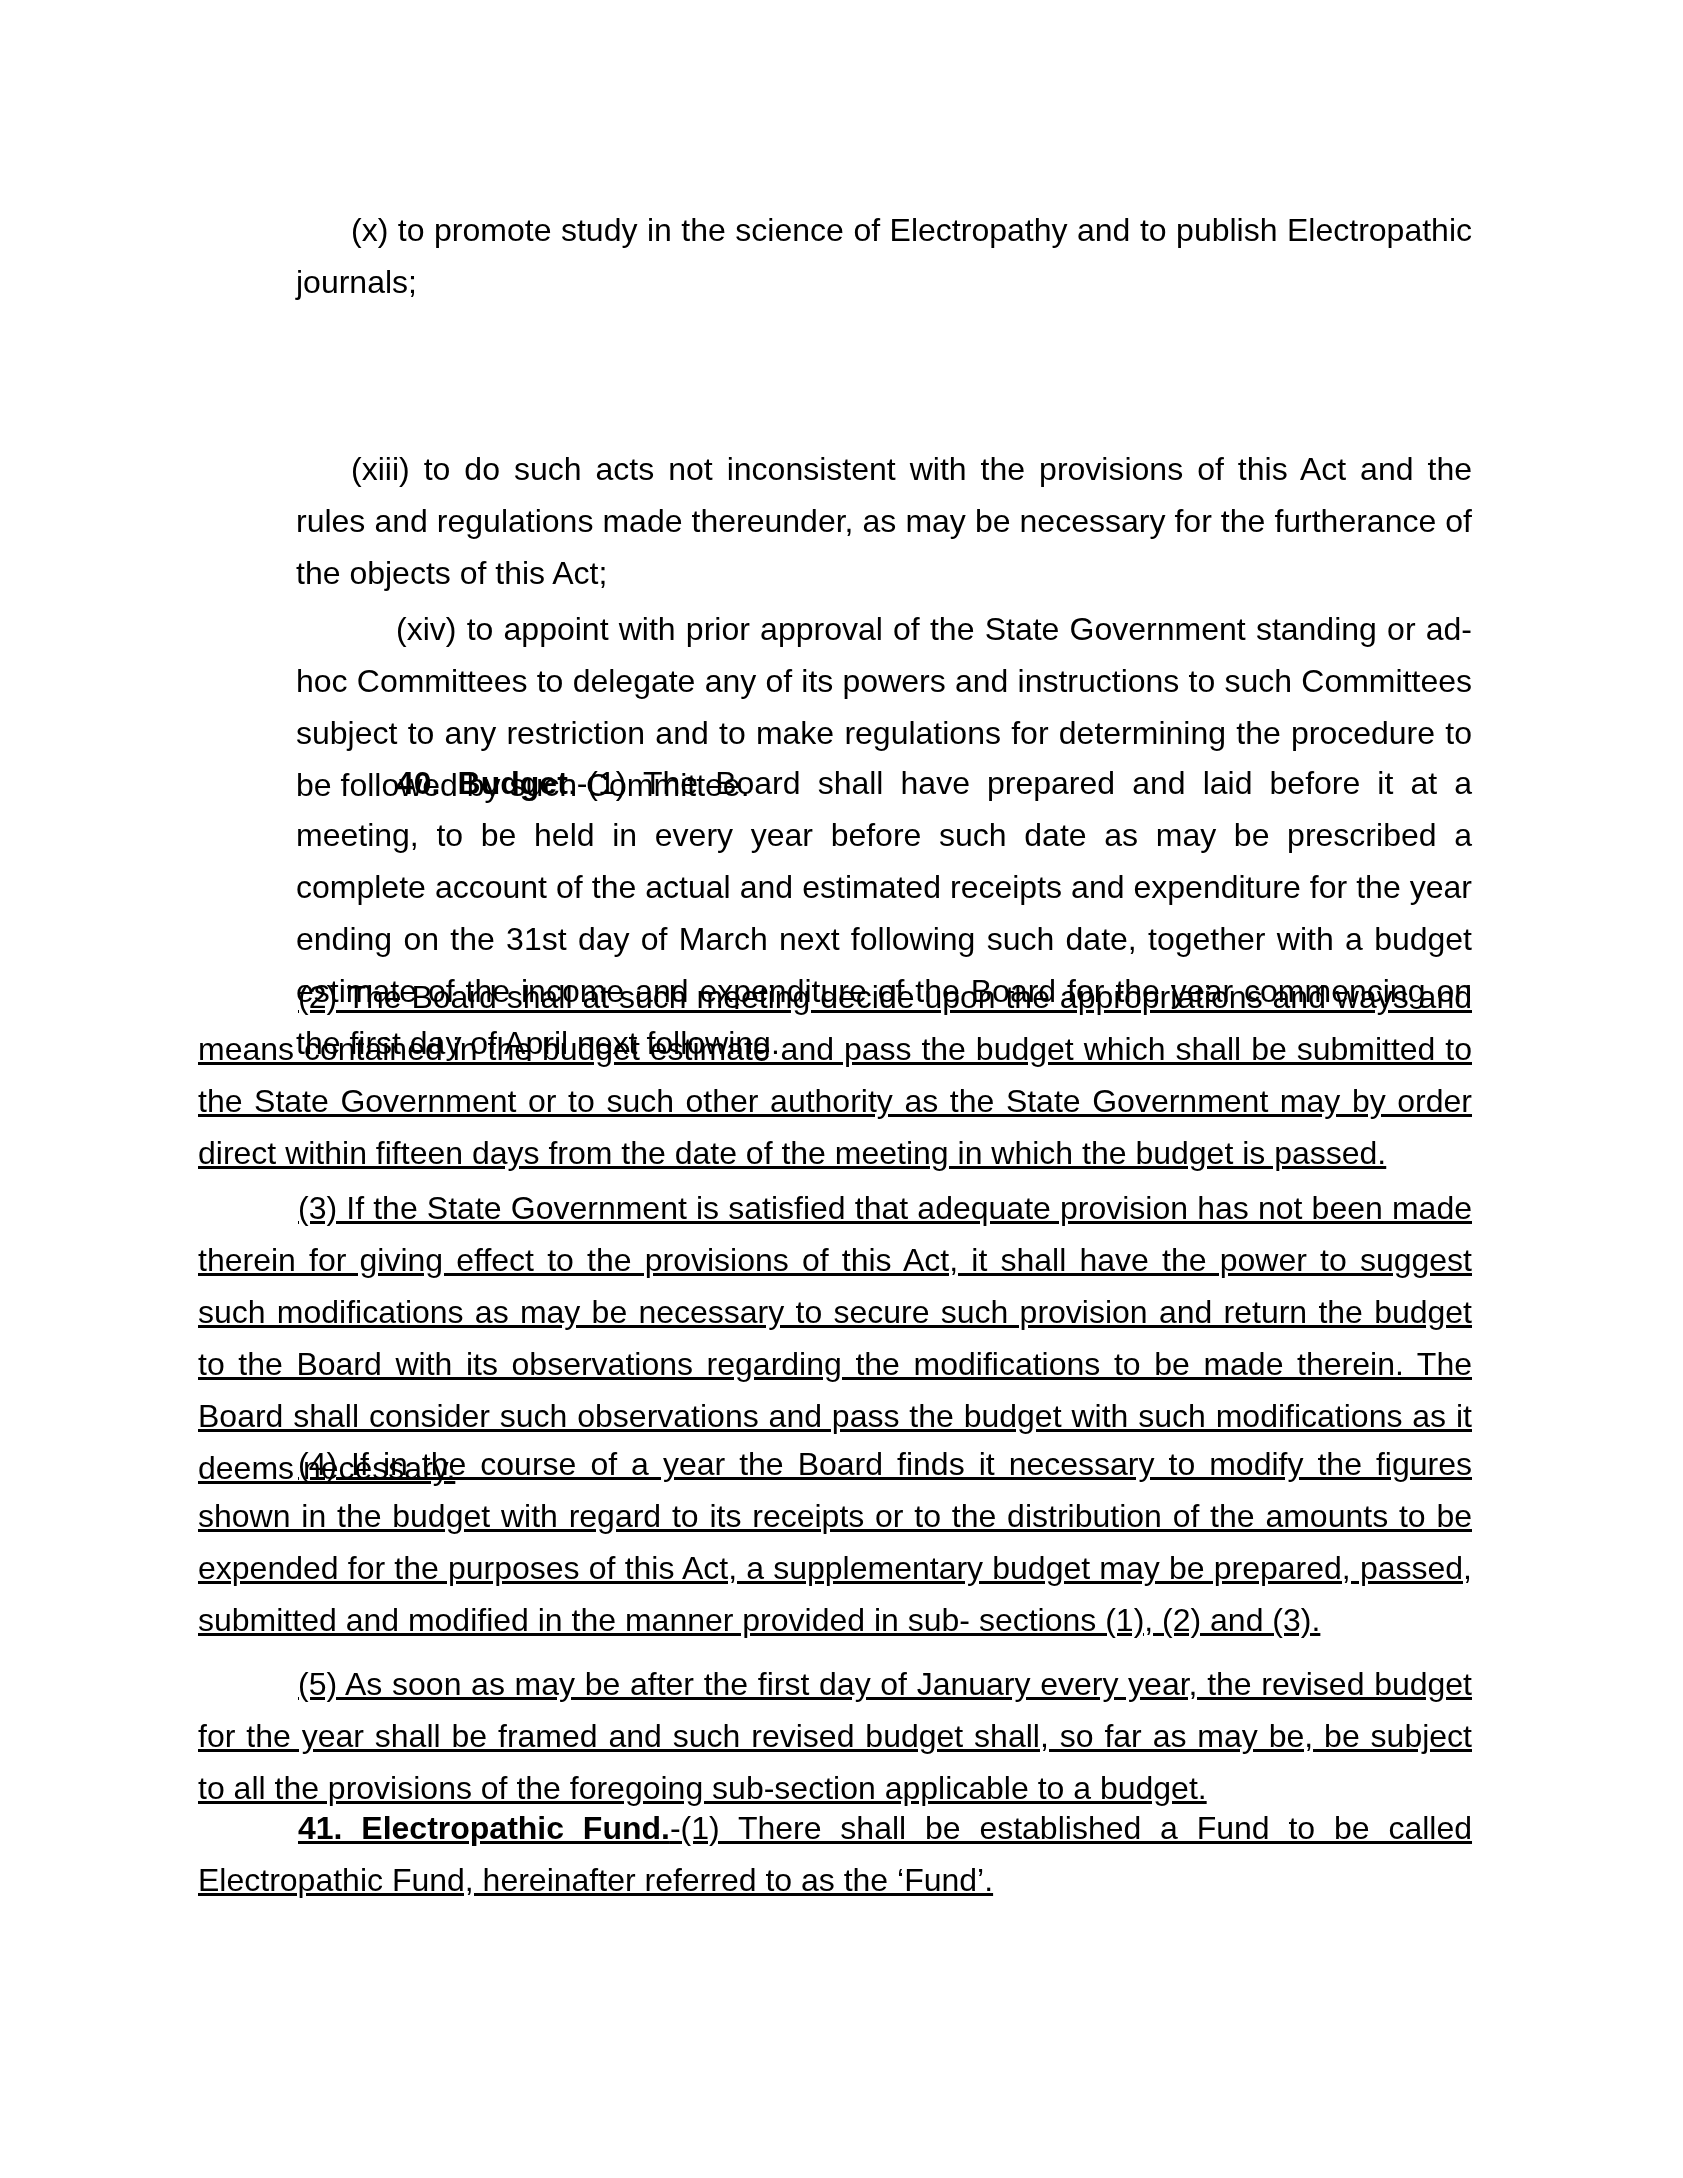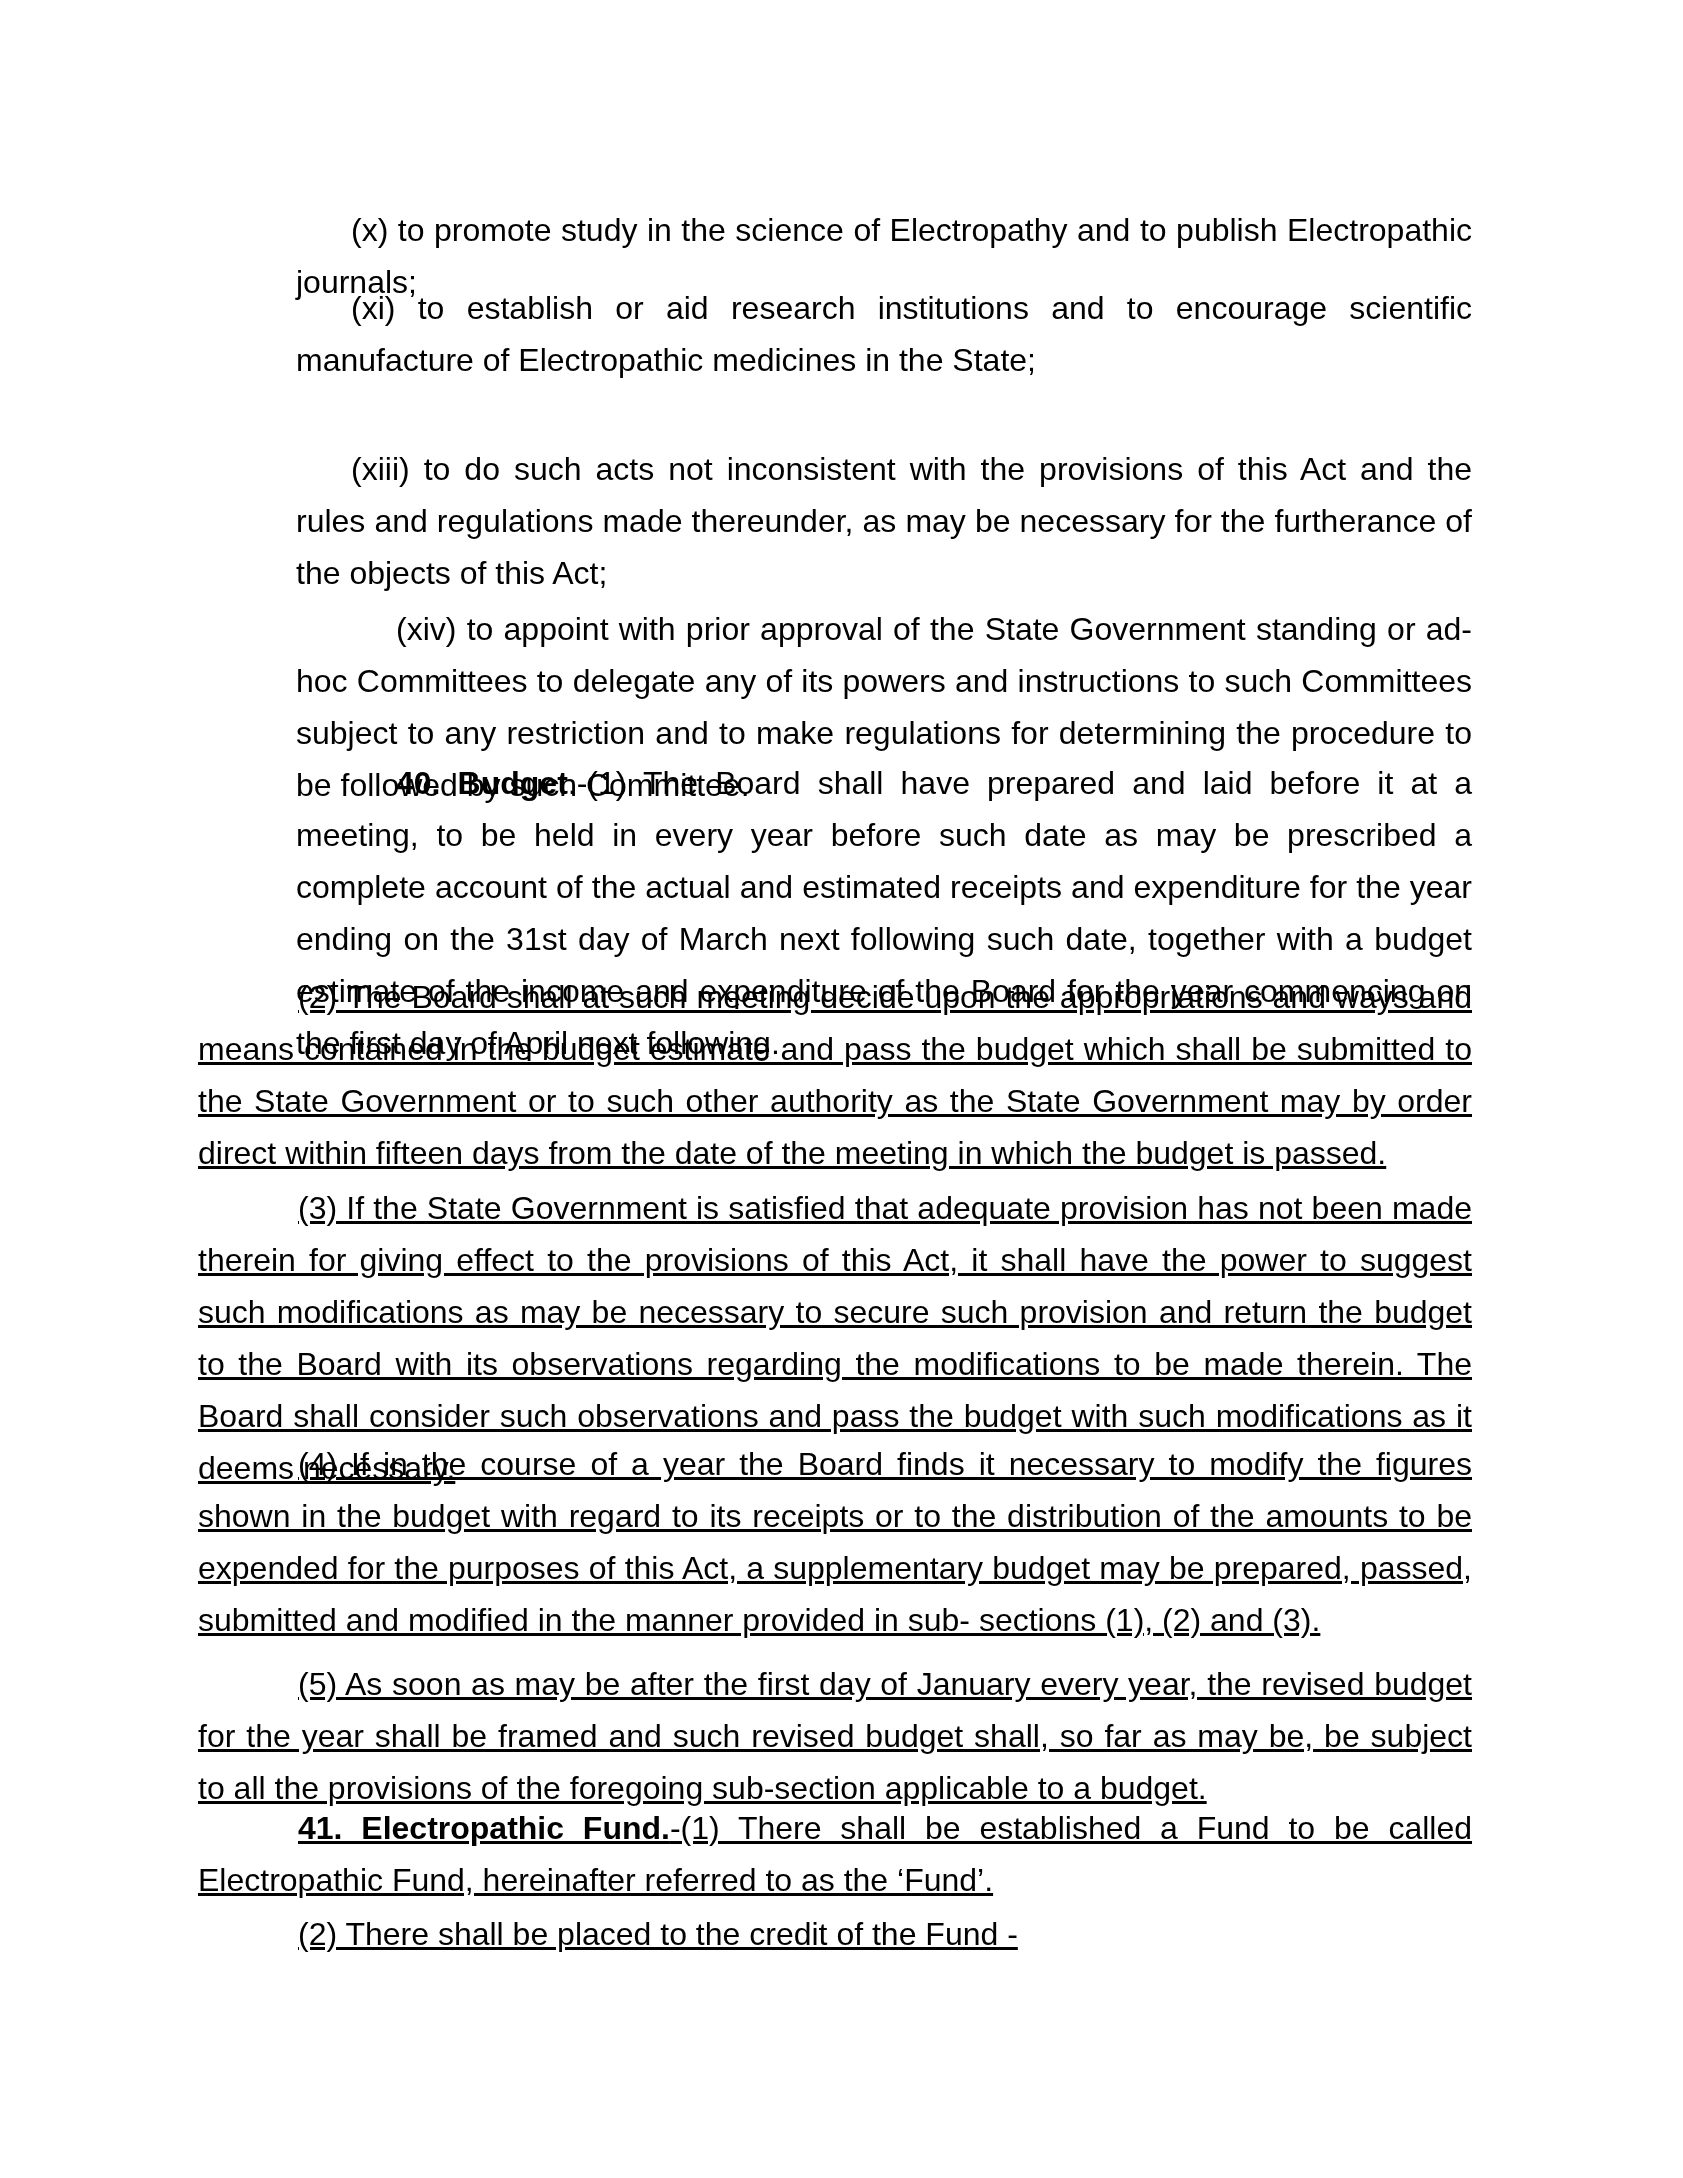--- a/index.html
+++ b/index.html
@@ -20,35 +20,33 @@
   .ind-wide { text-indent: 100px; text-decoration: underline; }
   b { font-weight: bold; }
 </style>
 </head>
 <body>
 
 <div class="page">
 
   <p class="p narrow ind1" style="top:200px;"><span>(x)</span><span> to promote study in the science of Electropathy and to publish Electropathic journals;</span></p>
 
-  <p class="p narrow ind1" style="top:278px;"><span>(xi)</span><span> to establish or aid research institutions and to encourage scientific manufacture of Electropathic medicines in the State;</span></p>
 
 
   <p class="p narrow ind1" style="top:439px;"><span>(xiii)</span><span> to do such acts not inconsistent with the provisions of this Act and the rules and regulations made thereunder, as may be necessary for the furtherance of the objects of this Act;</span></p>
 
   <p class="p narrow ind2" style="top:555px;"><span>(xiv)</span><span> to appoint with prior approval of the State Government standing or ad-hoc Committees to delegate any of its powers and instructions to such Committees subject to any restriction and to make regulations for determining the procedure to be followed by such Committee.</span></p>
 
   <p class="p narrow ind2" style="top:709px;"><b>40.</b> <b>Budget</b><span>.-(1) The Board shall have prepared and laid before it at a meeting, to be held in every year before such date as may be prescribed a complete account of the actual and estimated receipts and expenditure for the year ending on the 31st day of March next following such date, together with a budget estimate of the income and expenditure of the Board for the year commencing on the first day of April next following.</span></p>
 
   <p class="p wide ind-wide" style="top:967px;">(2) The Board shall at such meeting decide upon the appropriations and ways and means contained in the budget estimate and pass the budget which shall be submitted to the State Government or to such other authority as the State Government may by order direct within fifteen days from the date of the meeting in which the budget is passed.</p>
 
   <p class="p wide ind-wide" style="top:1178px;">(3) If the State Government is satisfied that adequate provision has not been made therein for giving effect to the provisions of this Act, it shall have the power to suggest such modifications as may be necessary to secure such provision and return the budget to the Board with its observations regarding the modifications to be made therein. The Board shall consider such observations and pass the budget with such modifications as it deems necessary.</p>
 
   <p class="p wide ind-wide" style="top:1434px;">(4) If in the course of a year the Board finds it necessary to modify the figures shown in the budget with regard to its receipts or to the distribution of the amounts to be expended for the purposes of this Act, a supplementary budget may be prepared, passed, submitted and modified in the manner provided in sub- sections (1), (2) and (3).</p>
 
   <p class="p wide ind-wide" style="top:1654px;">(5) As soon as may be after the first day of January every year, the revised budget for the year shall be framed and such revised budget shall, so far as may be, be subject to all the provisions of the foregoing sub-section applicable to a budget.</p>
 
   <p class="p wide ind-wide" style="top:1798px;"><b>41. Electropathic Fund.</b><span>-(1) There shall be established a Fund to be called Electropathic Fund, hereinafter referred to as the ‘Fund’.</span></p>
 
-  <p class="p wide ind-wide" style="top:1904px;">(2) There shall be placed to the credit of the Fund -</p>
 
 </div>
 
 
 </body></html>

